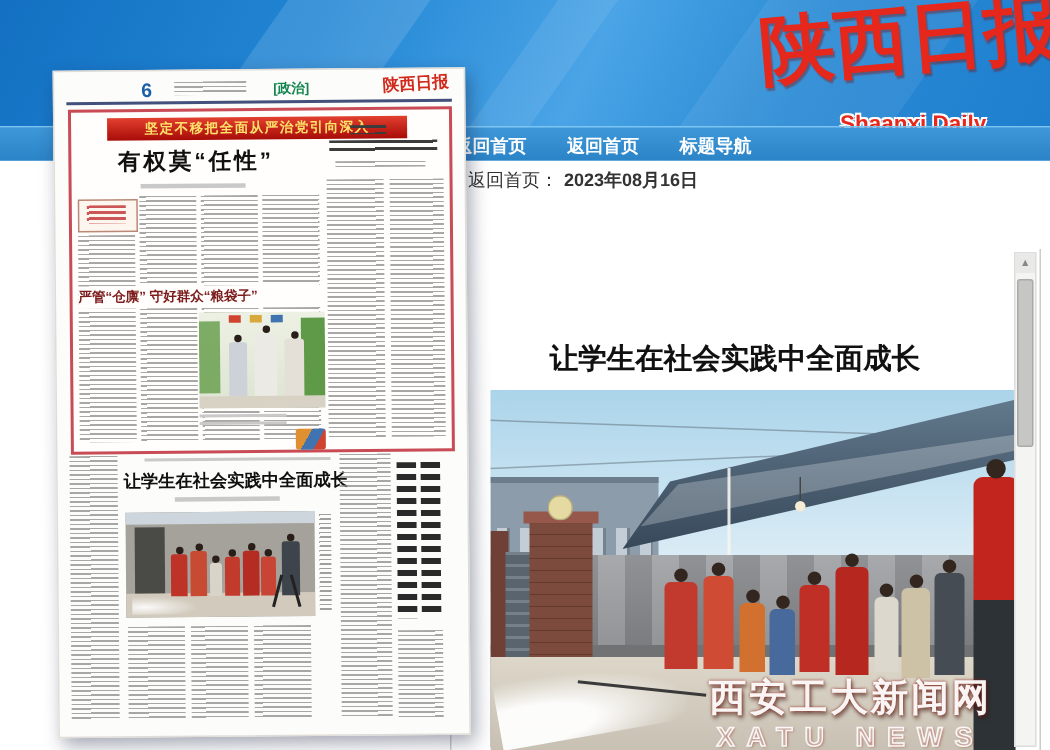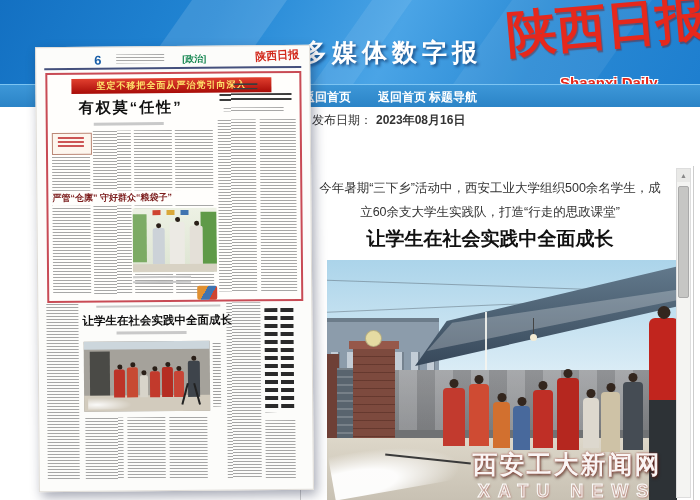--- a/index.html
+++ b/index.html
@@ -16,21 +16,21 @@
   .site-title{position:absolute;left:302px;top:36px;font-size:25px;font-weight:bold;color:#fff;
               letter-spacing:5px;text-shadow:2px 2px 3px rgba(0,30,80,.6);}
   .logo-cn{position:absolute;left:506px;top:-12px;font-family:"DejaVu Serif",serif;font-size:50px;
            font-weight:bold;color:#e6281c;transform:rotate(-5deg);line-height:1.5;
            text-shadow:1px 2px 1px rgba(130,10,0,.4);white-space:nowrap;}
   .logo-en{position:absolute;left:560px;top:74px;font-size:15px;font-weight:bold;color:#e6281c;
            text-shadow:-1px -1px 0 #fff,1px -1px 0 #fff,-1px 1px 0 #fff,1px 1px 0 #fff;}
   .navbar{position:absolute;left:0;top:84px;width:700px;height:23px;
           background:linear-gradient(#3d97d8,#2a83c6);border-top:1px solid #7cc4f2;}
   .nav-item{position:absolute;top:4px;font-size:12px;font-weight:bold;color:#fff;cursor:pointer;}
-  .n1{left:303px}.n2{left:378px}.n3{left:429px}
+  .n1{left:303px}.n2{left:378px}.n3{left:453px}
 
   
   .pubdate{position:absolute;left:312px;top:112px;font-size:12px;color:#333;}
   .pubdate b{font-weight:bold;margin-left:4px}
   .toolbar{position:absolute;left:300px;top:136px;width:392px;height:30px;border:1px solid #ccc;background:#fff;}
   .tlink{position:absolute;top:8px;font-size:12px;color:#333;cursor:pointer;}
   .t1{left:16px}.t2{left:70px}
   .fctr{position:absolute;right:10px;top:8px;font-size:12px;color:#333;white-space:nowrap;}
   .fctr .grp{margin-left:9px;cursor:pointer;}
   .circ{display:inline-block;width:12px;height:12px;border:1px solid #555;border-radius:50%;
@@ -135,35 +135,33 @@
 </style>
 </head>
 <body>
 
 <div class="stage">
 
   <div class="hdr">
     <div class="streak s1"></div>
     <div class="streak s2"></div>
     <div class="streak s3"></div>
-    <div class="site-title">多媒体数字报</div>
     <div class="logo-cn">陕西日报</div>
     <div class="logo-en">Shaanxi Daily</div>
     <div class="navbar">
       <span class="nav-item n1">返回首页</span>
       <span class="nav-item n2">返回首页</span>
       <span class="nav-item n3">标题导航</span>
     </div>
   </div>
 
-  <div class="pubdate"><span>发布日期：</span><b>2023年08月16日</b></div>
+  <div class="pubdate"><span>返回首页：</span><b>2023年08月16日</b></div>
 
 
   <div class="artbox">
-    <div class="subtitle">今年暑期“三下乡”活动中，西安工业大学组织500余名学生，成立60余支大学生实践队，打造“行走的思政课堂”</div>
     <div class="title">让学生在社会实践中全面成长</div>
 
     <div class="photo">
       <div class="wire" style="left:-10px;top:26px;transform:rotate(2deg)"></div>
       <div class="wire" style="left:-10px;top:44px;transform:rotate(-2.5deg)"></div>
       <div class="bldgL">
           <div class="win"></div>
         </div>
       <div class="roof"></div>
       <div class="roofhi"></div>

